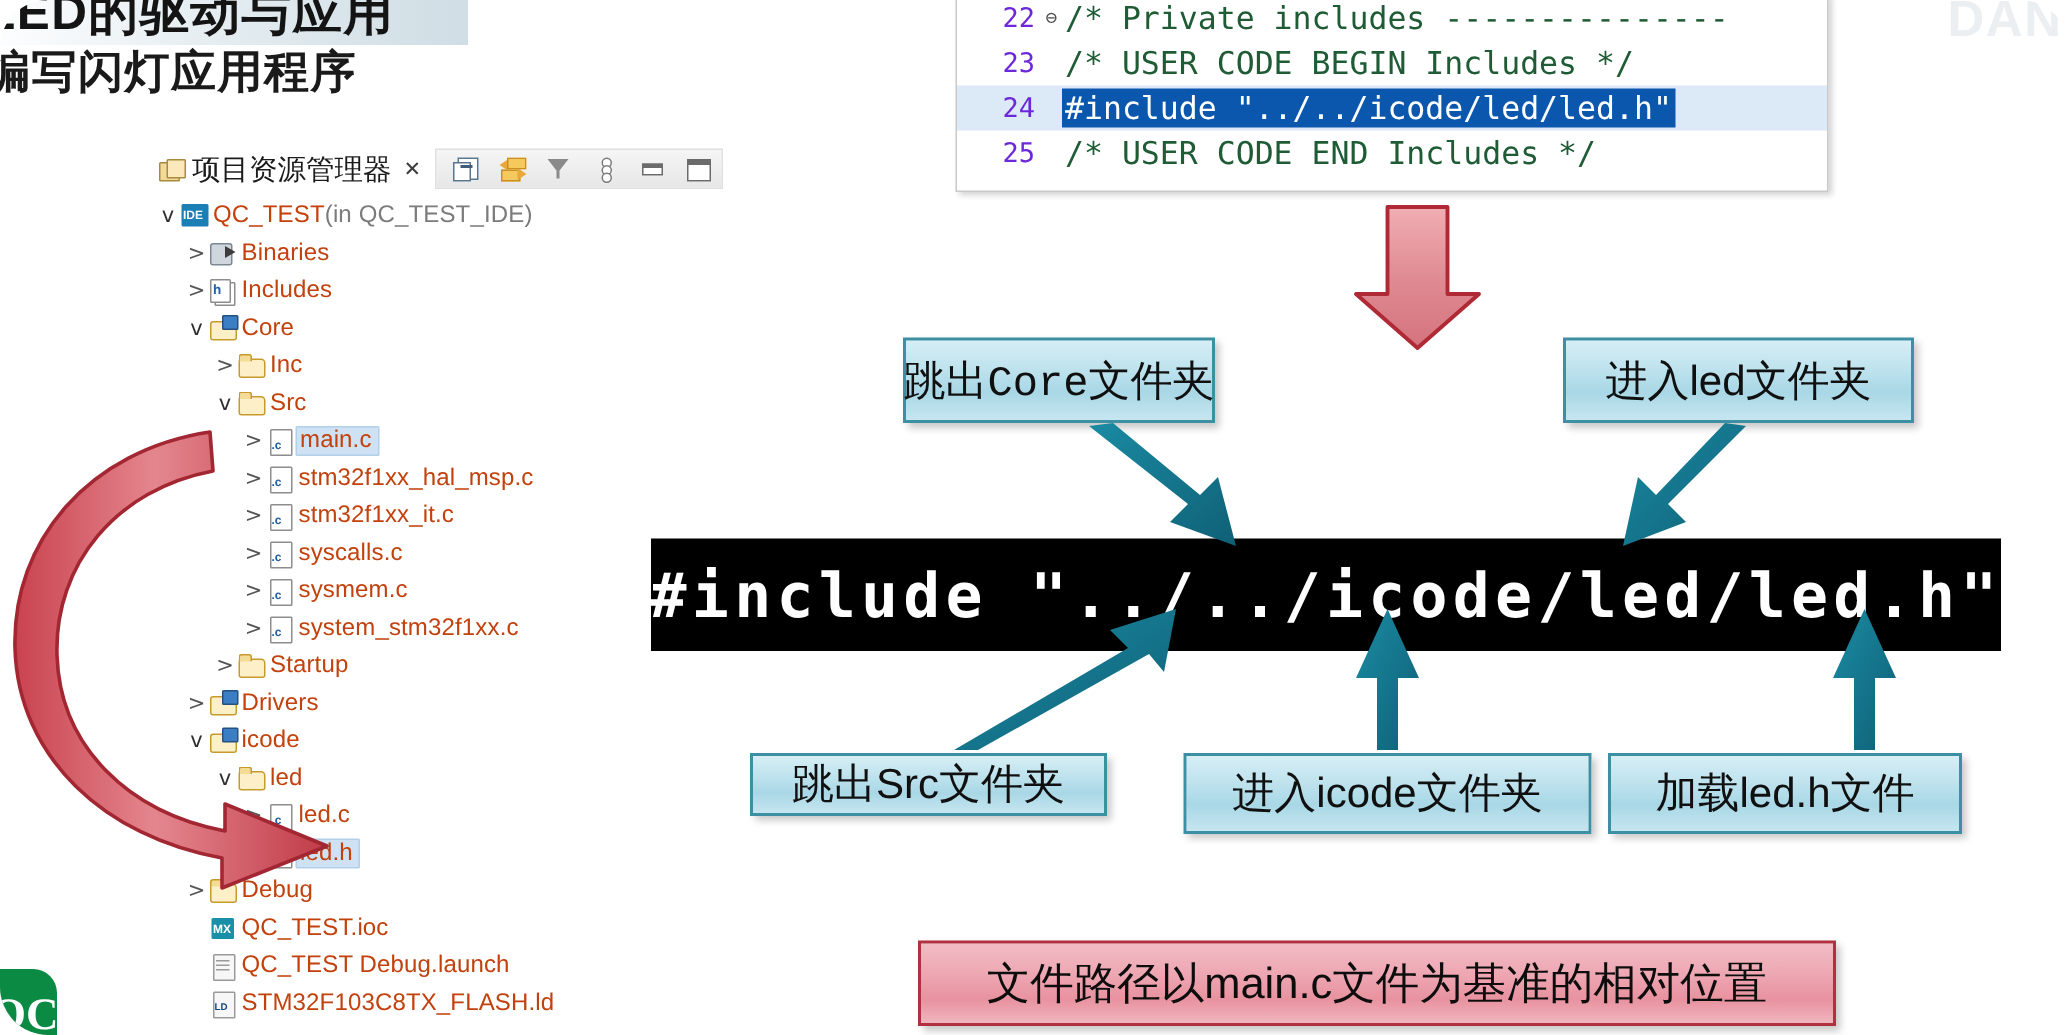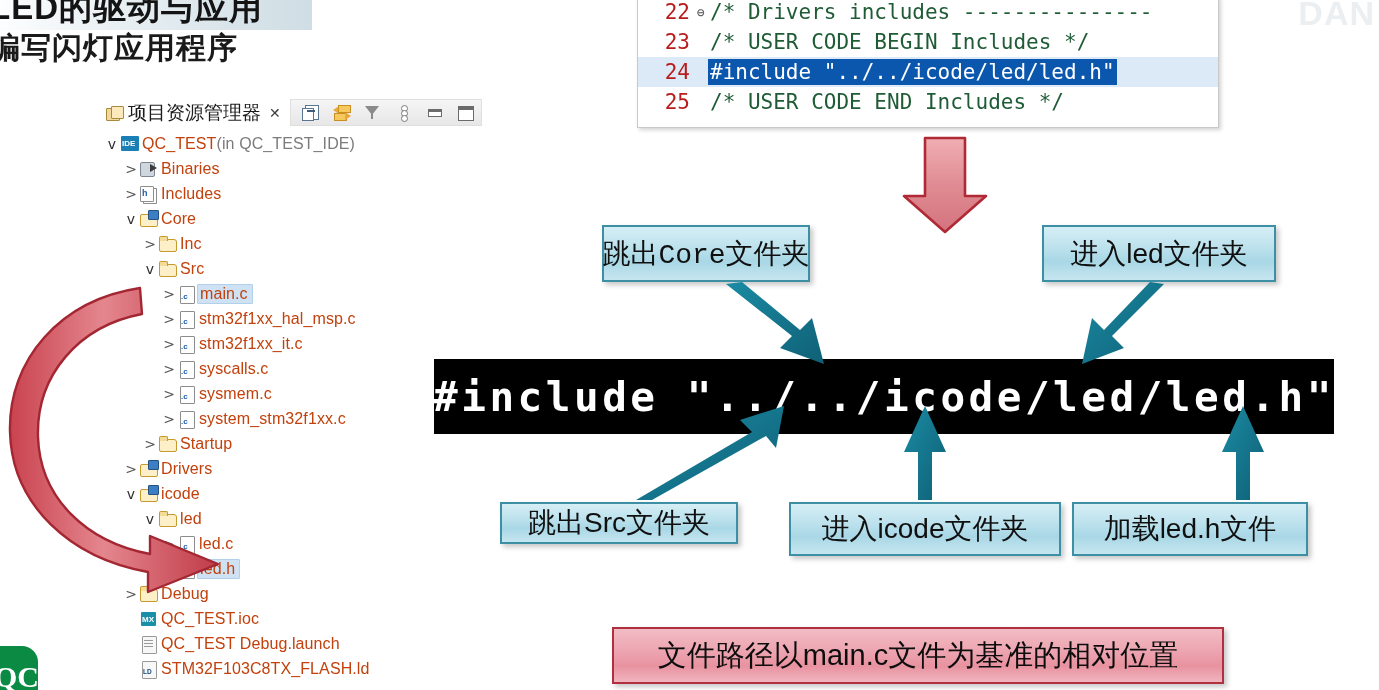--- a/index.html
+++ b/index.html
@@ -7,20 +7,21 @@
     width: 1379px; height: 690px;
     background: #ffffff;
     overflow: hidden;
     font-family: "Liberation Sans", sans-serif;
   }
   #stage {
     position: relative;
     width: 1379px; height: 690px;
     background: #ffffff;
     overflow: hidden;
+    border-radius: 32px;
   }
 
   
   #slide-title-band {
     position: absolute; left: -14px; top: -6px;
     width: 326px; height: 36px;
     background: linear-gradient(to right, #ffffff 0%, #e6eef2 45%, #cfdde4 100%);
   }
   #slide-title {
     position: absolute; left: -10px; top: -14px;
@@ -323,22 +324,22 @@
     overflow: hidden;
   }
   .code-line {
     height: 30px; display: flex; align-items: center;
     font-family: "DejaVu Sans Mono", monospace;
     font-size: 21px; color: #1f5c36;
     white-space: pre;
   }
   .code-gutter {
     width: 52px; flex: 0 0 52px; text-align: right;
-    padding-right: 4px; color: #b91c1c;
-    font-family: "DejaVu Sans Mono", monospace; font-size: 21px;
+    padding-right: 4px; color: #6d28d9;
+    font-family: "DejaVu Sans Mono", monospace; font-size: 18px;
   }
   .code-fold {
     width: 14px; flex: 0 0 14px; text-align: center;
     font-size: 13px; color: #4a4a4a;
   }
   .code-text { padding-left: 2px; }
   .code-line.highlight { background: #dce9f7; }
   .code-line.highlight .code-text {
     background: #0b57ad; color: #ffffff;
     padding: 1px 2px 1px 2px;
@@ -542,21 +543,21 @@
         </div>
         <div class="trow" style="padding-left: 19px;">
           <span class="twist"></span>
           <span class="tic fileld"></span>
           <span class="tlabel">STM32F103C8TX_FLASH.ld</span>
         </div>
       </div>
   </div>
 
   <div id="code-box">
-      <div class="code-line"><span class="code-gutter">22</span><span class="code-fold">⊖</span><span class="code-text">/* Drivers includes ---------------</span></div>
+      <div class="code-line"><span class="code-gutter">22</span><span class="code-fold">⊖</span><span class="code-text">/* Private includes ---------------</span></div>
       <div class="code-line"><span class="code-gutter">23</span><span class="code-fold"></span><span class="code-text">/* USER CODE BEGIN Includes */</span></div>
       <div class="code-line highlight"><span class="code-gutter">24</span><span class="code-fold"></span><span class="code-text">#include "../../icode/led/led.h"</span></div>
       <div class="code-line"><span class="code-gutter">25</span><span class="code-fold"></span><span class="code-text">/* USER CODE END Includes */</span></div>
     </div>
 
   <div id="include-banner">
     <span id="include-banner-text">#include "../../icode/led/led.h"</span>
   </div>
 
   <div class="callout" id="callout-core">跳出Core文件夹</div>

